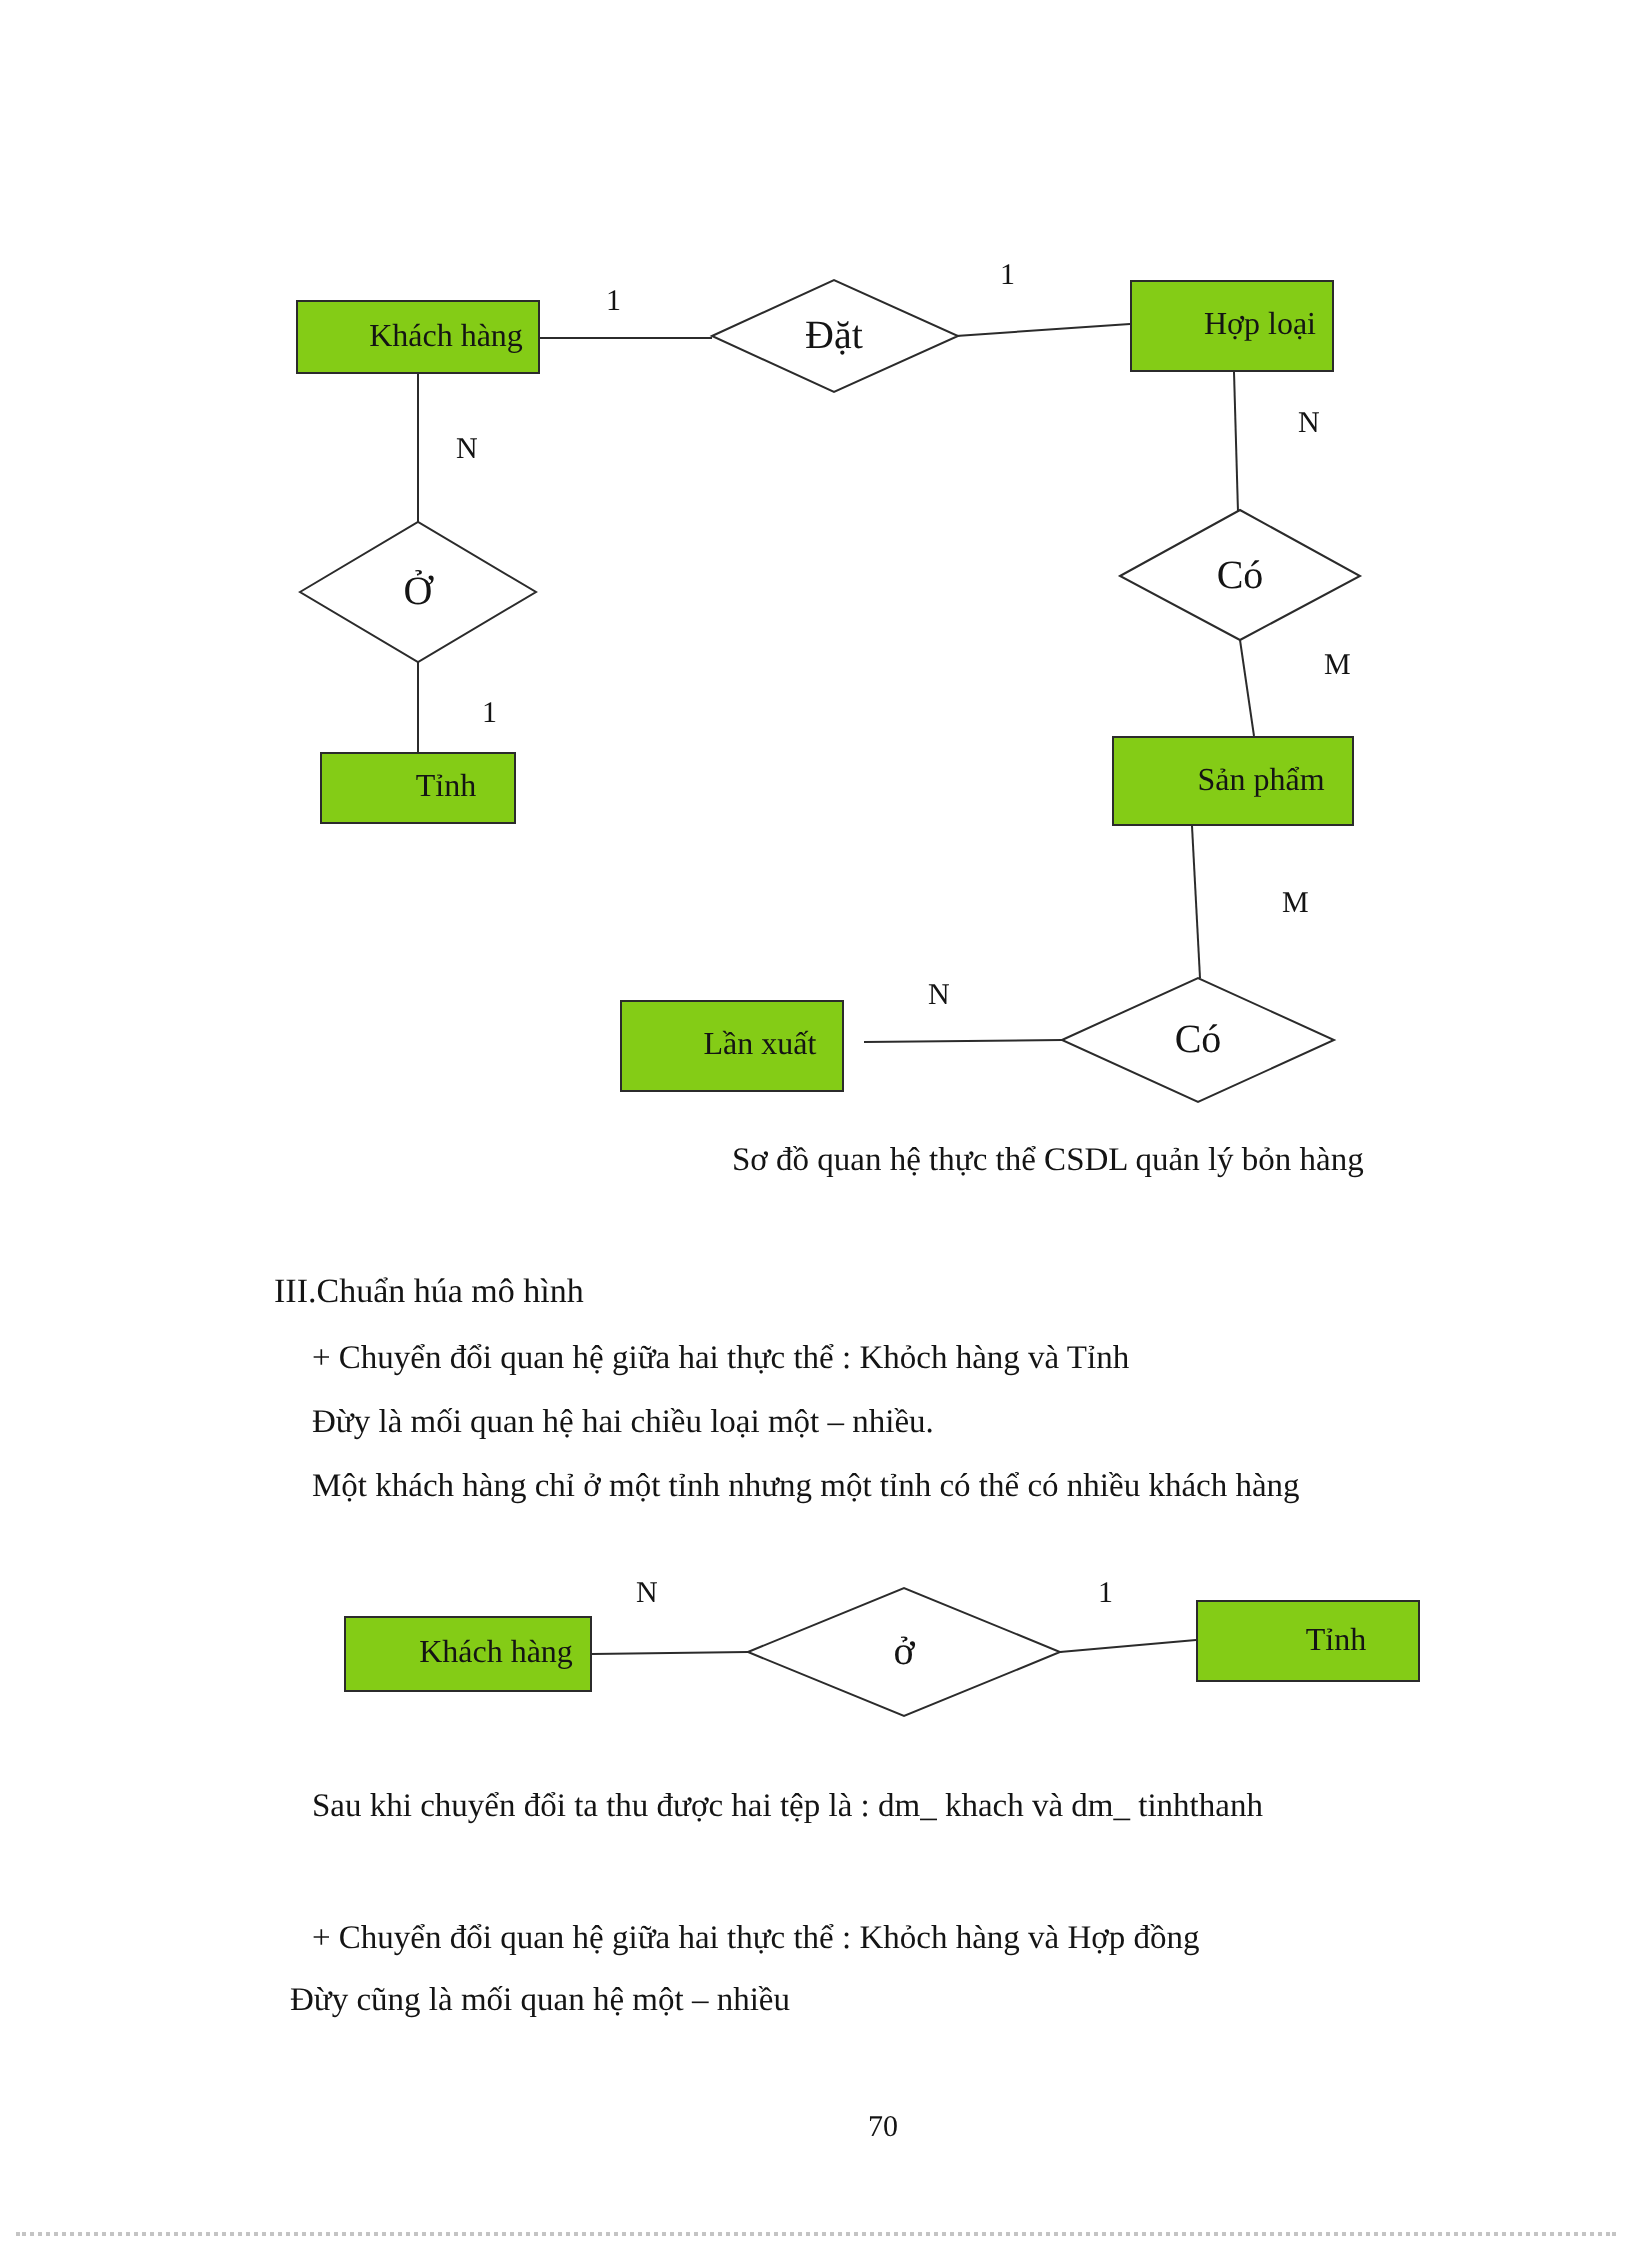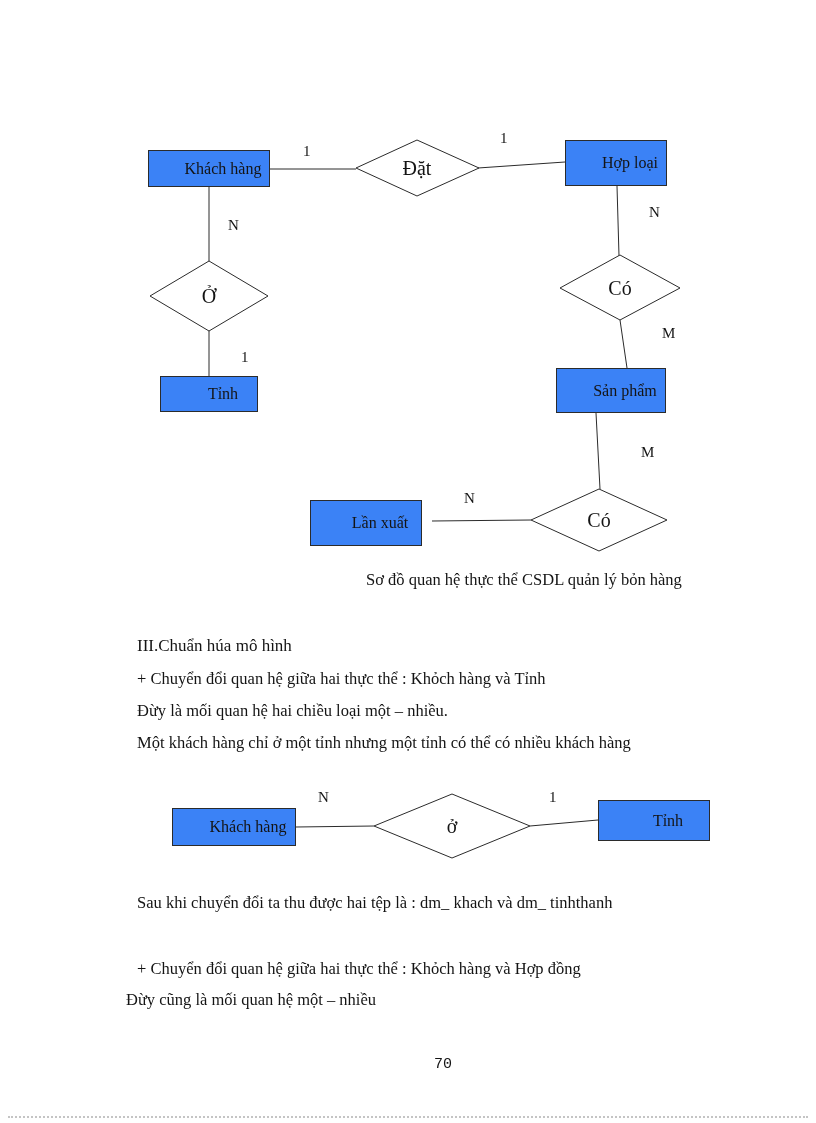--- a/index.html
+++ b/index.html
@@ -3,33 +3,33 @@
 <meta charset="utf-8">
 <style>
   * { margin:0; padding:0; box-sizing:border-box; }
   html,body { background:#ffffff; }
   .page {
     position:relative; width:816px; height:1123px; background:#ffffff;
     font-family:"Liberation Serif", serif; color:#141414; overflow:hidden;
   }
   .diagram-svg { position:absolute; left:0; top:0; width:816px; height:1123px; }
   .entity {
-    position:absolute; border:1px solid #2b2b2b; background:#3b82f6;
+    position:absolute; border:1px solid #2b2b2b; background:#84cc16;
     display:flex; align-items:center; justify-content:center;
     font-size:16px; white-space:nowrap;padding-left:28px;
   }
   .rel-label {
     position:absolute; display:flex; align-items:center; justify-content:center;
     font-size:20px; white-space:nowrap;
   }
   .card-label { position:absolute; font-size:15px; }
   .caption { position:absolute; font-size:16.5px; white-space:nowrap; }
   .heading { position:absolute; font-size:17px; font-weight:normal; white-space:nowrap; }
-  .para { position:absolute; font-size:16.5px; white-space:nowrap; }
-  .page-number { position:absolute; font-size:15px;font-family:Liberation Mono, monospace; }
+  .para { position:absolute; font-size:16.5px; white-space:nowrap;margin-left:19px; }
+  .page-number { position:absolute; font-size:15px; }
   .footer-dots { position:absolute; left:8px; right:8px; top:1116px; border-top:2px dotted #c4c4c4; height:0; }
 </style>
 </head>
 <body>
 
 <div class="page">
 
   <svg class="diagram-svg" viewBox="0 0 816 1123">
     <g stroke="#2b2b2b" stroke-width="1">
       <line x1="270" y1="169" x2="356" y2="169"></line>
@@ -48,21 +48,21 @@
       <polygon points="150,296 209,261 268,296 209,331"></polygon>
       <polygon points="560,288 620,255 680,288 620,320"></polygon>
       <polygon points="531,520 599,489 667,520 599,551"></polygon>
       <polygon points="374,826 452,794 530,826 452,858"></polygon>
     </g>
   </svg>
 
   <div class="entity" style="left:148px;top:150px;width:122px;height:37px">Khách hàng</div>
   <div class="entity" style="left:565px;top:140px;width:102px;height:46px">Hợp loại</div>
   <div class="entity" style="left:160px;top:376px;width:98px;height:36px">Tỉnh</div>
-  <div class="entity" style="left:556px;top:368px;width:110px;height:45px">Sản phẩm</div>
+  <div class="entity" style="left:556px;top:368px;width:121px;height:45px">Sản phẩm</div>
   <div class="entity" style="left:310px;top:500px;width:112px;height:46px">Lần xuất</div>
 
   <div class="rel-label" style="left:377px;top:156px;width:80px;height:24px">Đặt</div>
   <div class="rel-label" style="left:169px;top:284px;width:80px;height:24px">Ở</div>
   <div class="rel-label" style="left:580px;top:276px;width:80px;height:24px">Có</div>
   <div class="rel-label" style="left:559px;top:508px;width:80px;height:24px">Có</div>
 
   <div class="card-label" style="left:303px;top:143px">1</div>
   <div class="card-label" style="left:500px;top:130px">1</div>
   <div class="card-label" style="left:228px;top:217px">N</div>

